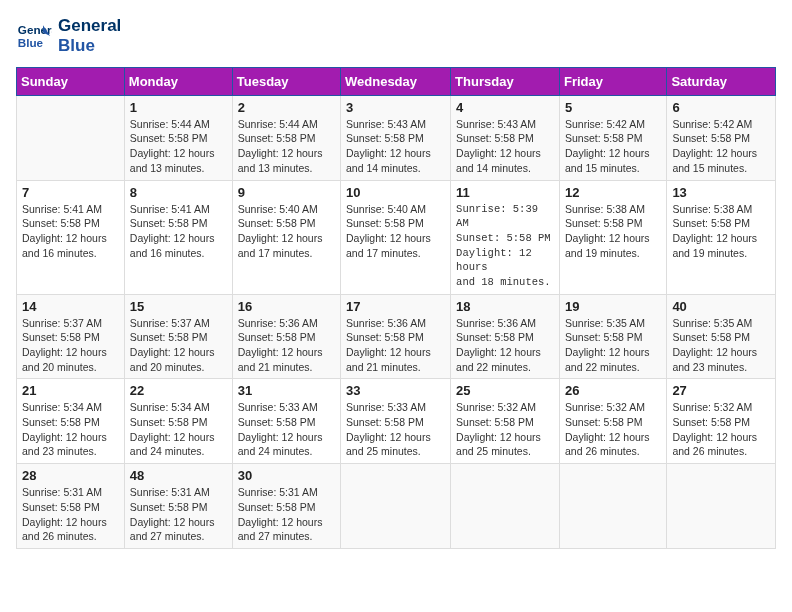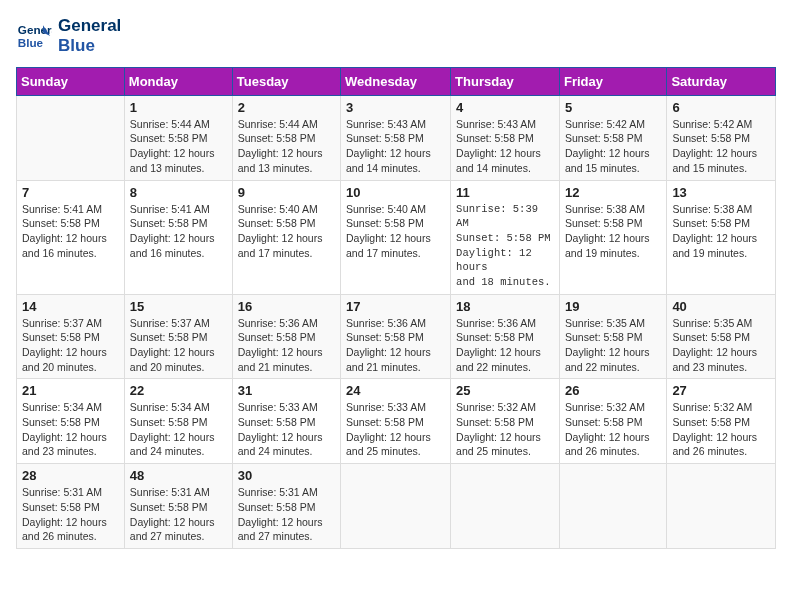--- a/index.html
+++ b/index.html
@@ -273,21 +273,21 @@
 and 24 minutes.</div>
         </td>
         <td>
           <span class="day-num">31</span>
           <div class="cell-text" style="white-space: pre-line;">Sunrise: 5:33 AM
 Sunset: 5:58 PM
 Daylight: 12 hours
 and 24 minutes.</div>
         </td>
         <td>
-          <span class="day-num">24</span>
+          <span class="day-num">33</span>
           <div class="cell-text" style="white-space: pre-line;">Sunrise: 5:33 AM
 Sunset: 5:58 PM
 Daylight: 12 hours
 and 25 minutes.</div>
         </td>
         <td>
           <span class="day-num">25</span>
           <div class="cell-text" style="white-space: pre-line;">Sunrise: 5:32 AM
 Sunset: 5:58 PM
 Daylight: 12 hours

